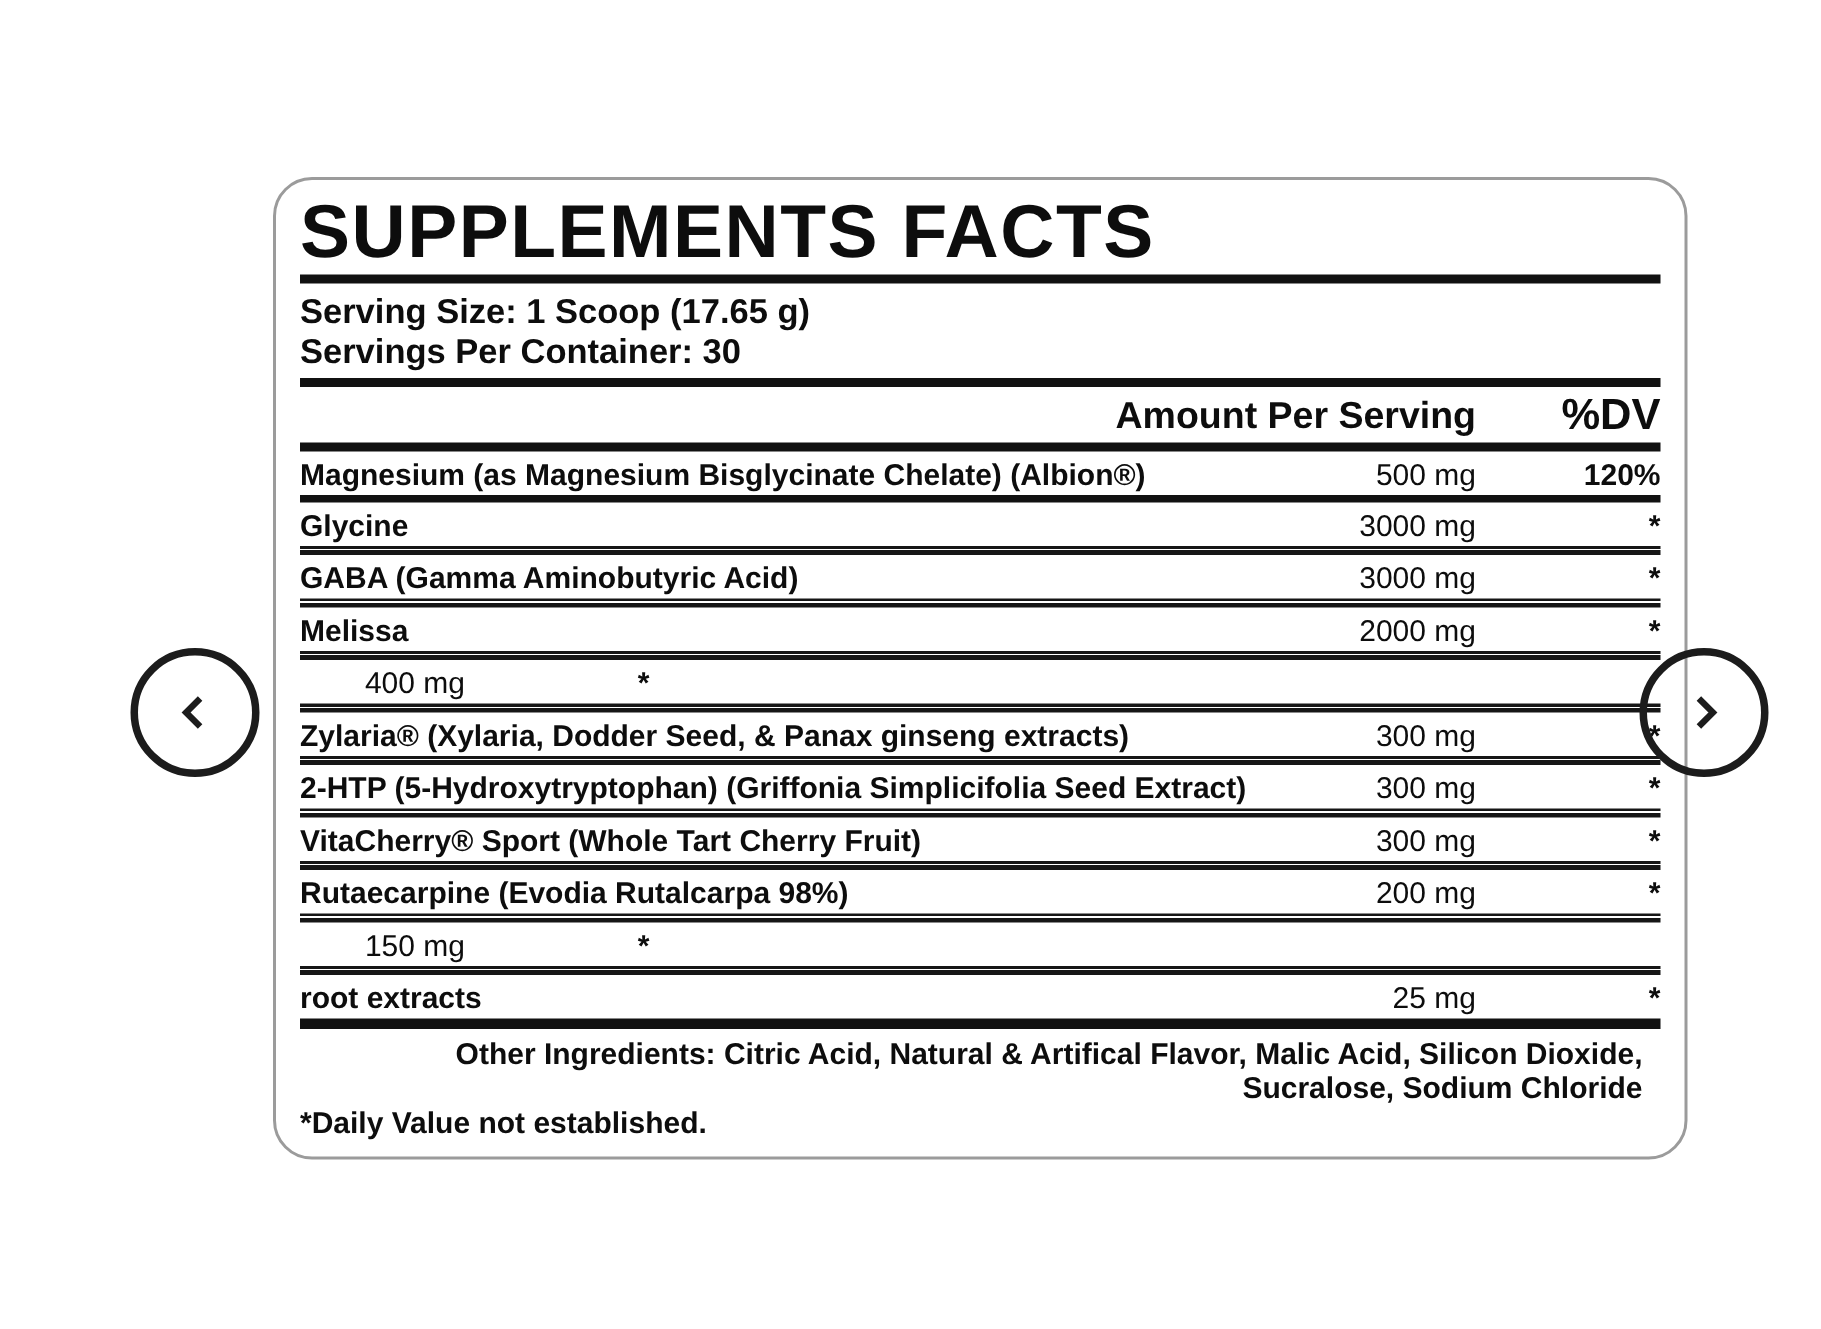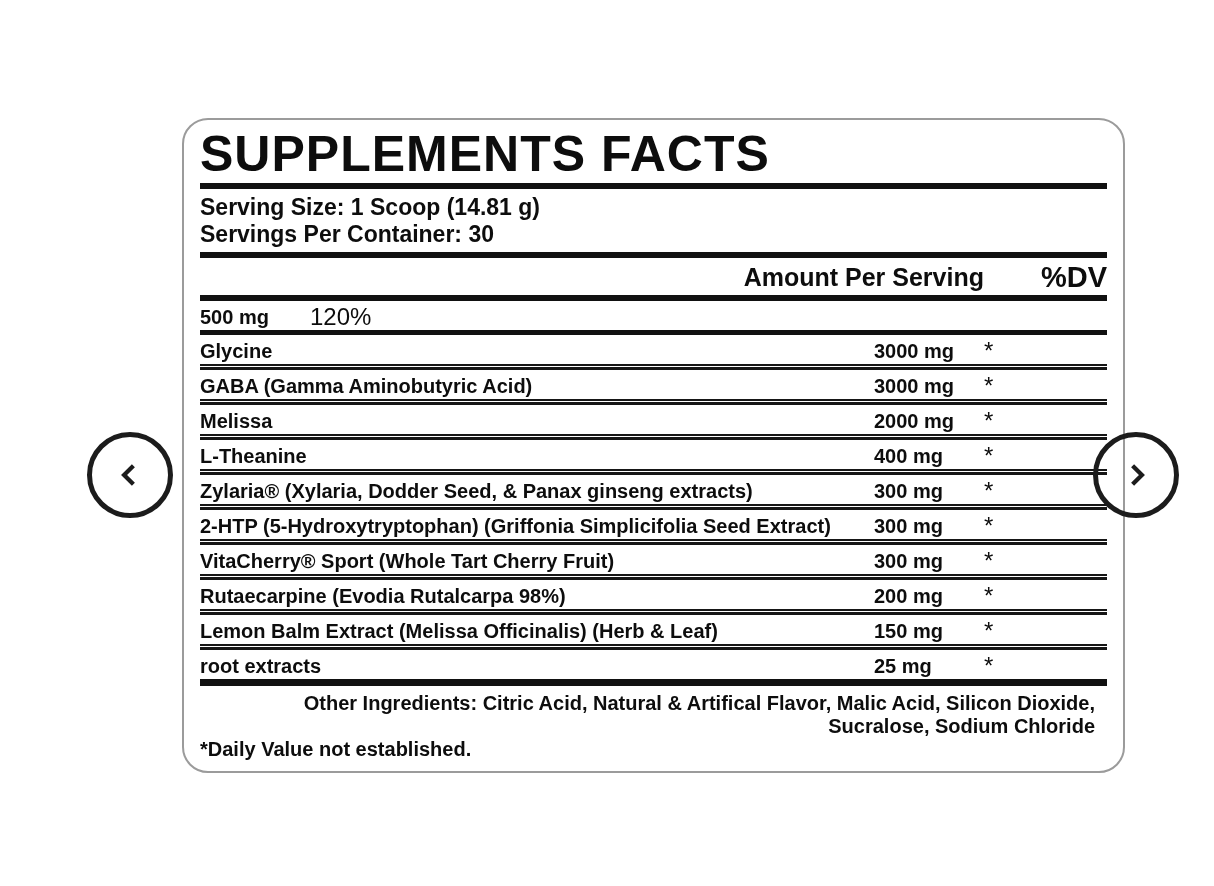--- a/index.html
+++ b/index.html
@@ -87,29 +87,31 @@
   }
   .row .name, .row .name2 {
     font-size: 20px;
     font-weight: bold;
     line-height: 22px;
     white-space: nowrap;
   }
   .row .amt {
     width: 110px;
     font-size: 20px;
-    font-weight: bold;
+    font-weight: normal;
     line-height: 22px;
+    text-align: right;
     white-space: nowrap;
   }
   .row .dv {
     width: 123px;
-    font-size: 24px;
-    font-weight: normal;
+    font-size: 20px;
+    font-weight: bold;
     line-height: 22px;
+    text-align: right;
     white-space: nowrap;
   }
   .sep {
     height: 6px;
     width: 100%;
     background: linear-gradient(to bottom,
       #161616 0px, #161616 2px,
       #ffffff 2px, #ffffff 3px,
       #161616 3px, #161616 6px);
   }
@@ -162,34 +164,38 @@
         <polyline points="24,9 13,20 24,31" fill="none" stroke="#1c1c1c" stroke-width="5" stroke-linecap="butt" stroke-linejoin="miter"></polyline>
       </svg>
     </span>
   </button>
 
   <div class="card">
     <div class="sf-title">SUPPLEMENTS FACTS</div>
     <div class="rule rule-title"></div>
 
     <div class="serving-block">
-      <div class="serving-line">Serving Size: 1 Scoop (14.81 g)</div>
+      <div class="serving-line">Serving Size: 1 Scoop (17.65 g)</div>
       <div class="serving-line">Servings Per Container: 30</div>
     </div>
     <div class="rule rule-serving"></div>
 
     <div class="header-row">
       <div class="spacer"></div>
       <div class="header-amount">Amount Per Serving</div>
       <div class="header-dv">%DV</div>
     </div>
     <div class="rule"></div>
 
     <div>
   <div class="row">
+    <div class="name-wrap">
+      <div class="name">Magnesium (as Magnesium Bisglycinate Chelate) (Albion®)</div>
+
+    </div>
     <div class="amt">500 mg</div>
     <div class="dv">120%</div>
   </div>
   <div class="sep sep-solid"></div>
 
   <div class="row">
     <div class="name-wrap">
       <div class="name">Glycine</div>
 
     </div>
@@ -212,24 +218,20 @@
     <div class="name-wrap">
       <div class="name">Melissa</div>
 
     </div>
     <div class="amt">2000 mg</div>
     <div class="dv">*</div>
   </div>
   <div class="sep"></div>
 
   <div class="row">
-    <div class="name-wrap">
-      <div class="name">L-Theanine</div>
-
-    </div>
     <div class="amt">400 mg</div>
     <div class="dv">*</div>
   </div>
   <div class="sep"></div>
 
   <div class="row">
     <div class="name-wrap">
       <div class="name">Zylaria® (Xylaria, Dodder Seed, &amp; Panax ginseng extracts)</div>
 
     </div>
@@ -262,24 +264,20 @@
     <div class="name-wrap">
       <div class="name">Rutaecarpine (Evodia Rutalcarpa 98%)</div>
 
     </div>
     <div class="amt">200 mg</div>
     <div class="dv">*</div>
   </div>
   <div class="sep"></div>
 
   <div class="row">
-    <div class="name-wrap">
-      <div class="name">Lemon Balm Extract (Melissa Officinalis) (Herb &amp; Leaf)</div>
-
-    </div>
     <div class="amt">150 mg</div>
     <div class="dv">*</div>
   </div>
   <div class="sep"></div>
 
   <div class="row">
     <div class="name-wrap">
       <div class="name2">root extracts</div>
     </div>
     <div class="amt">25 mg</div>

